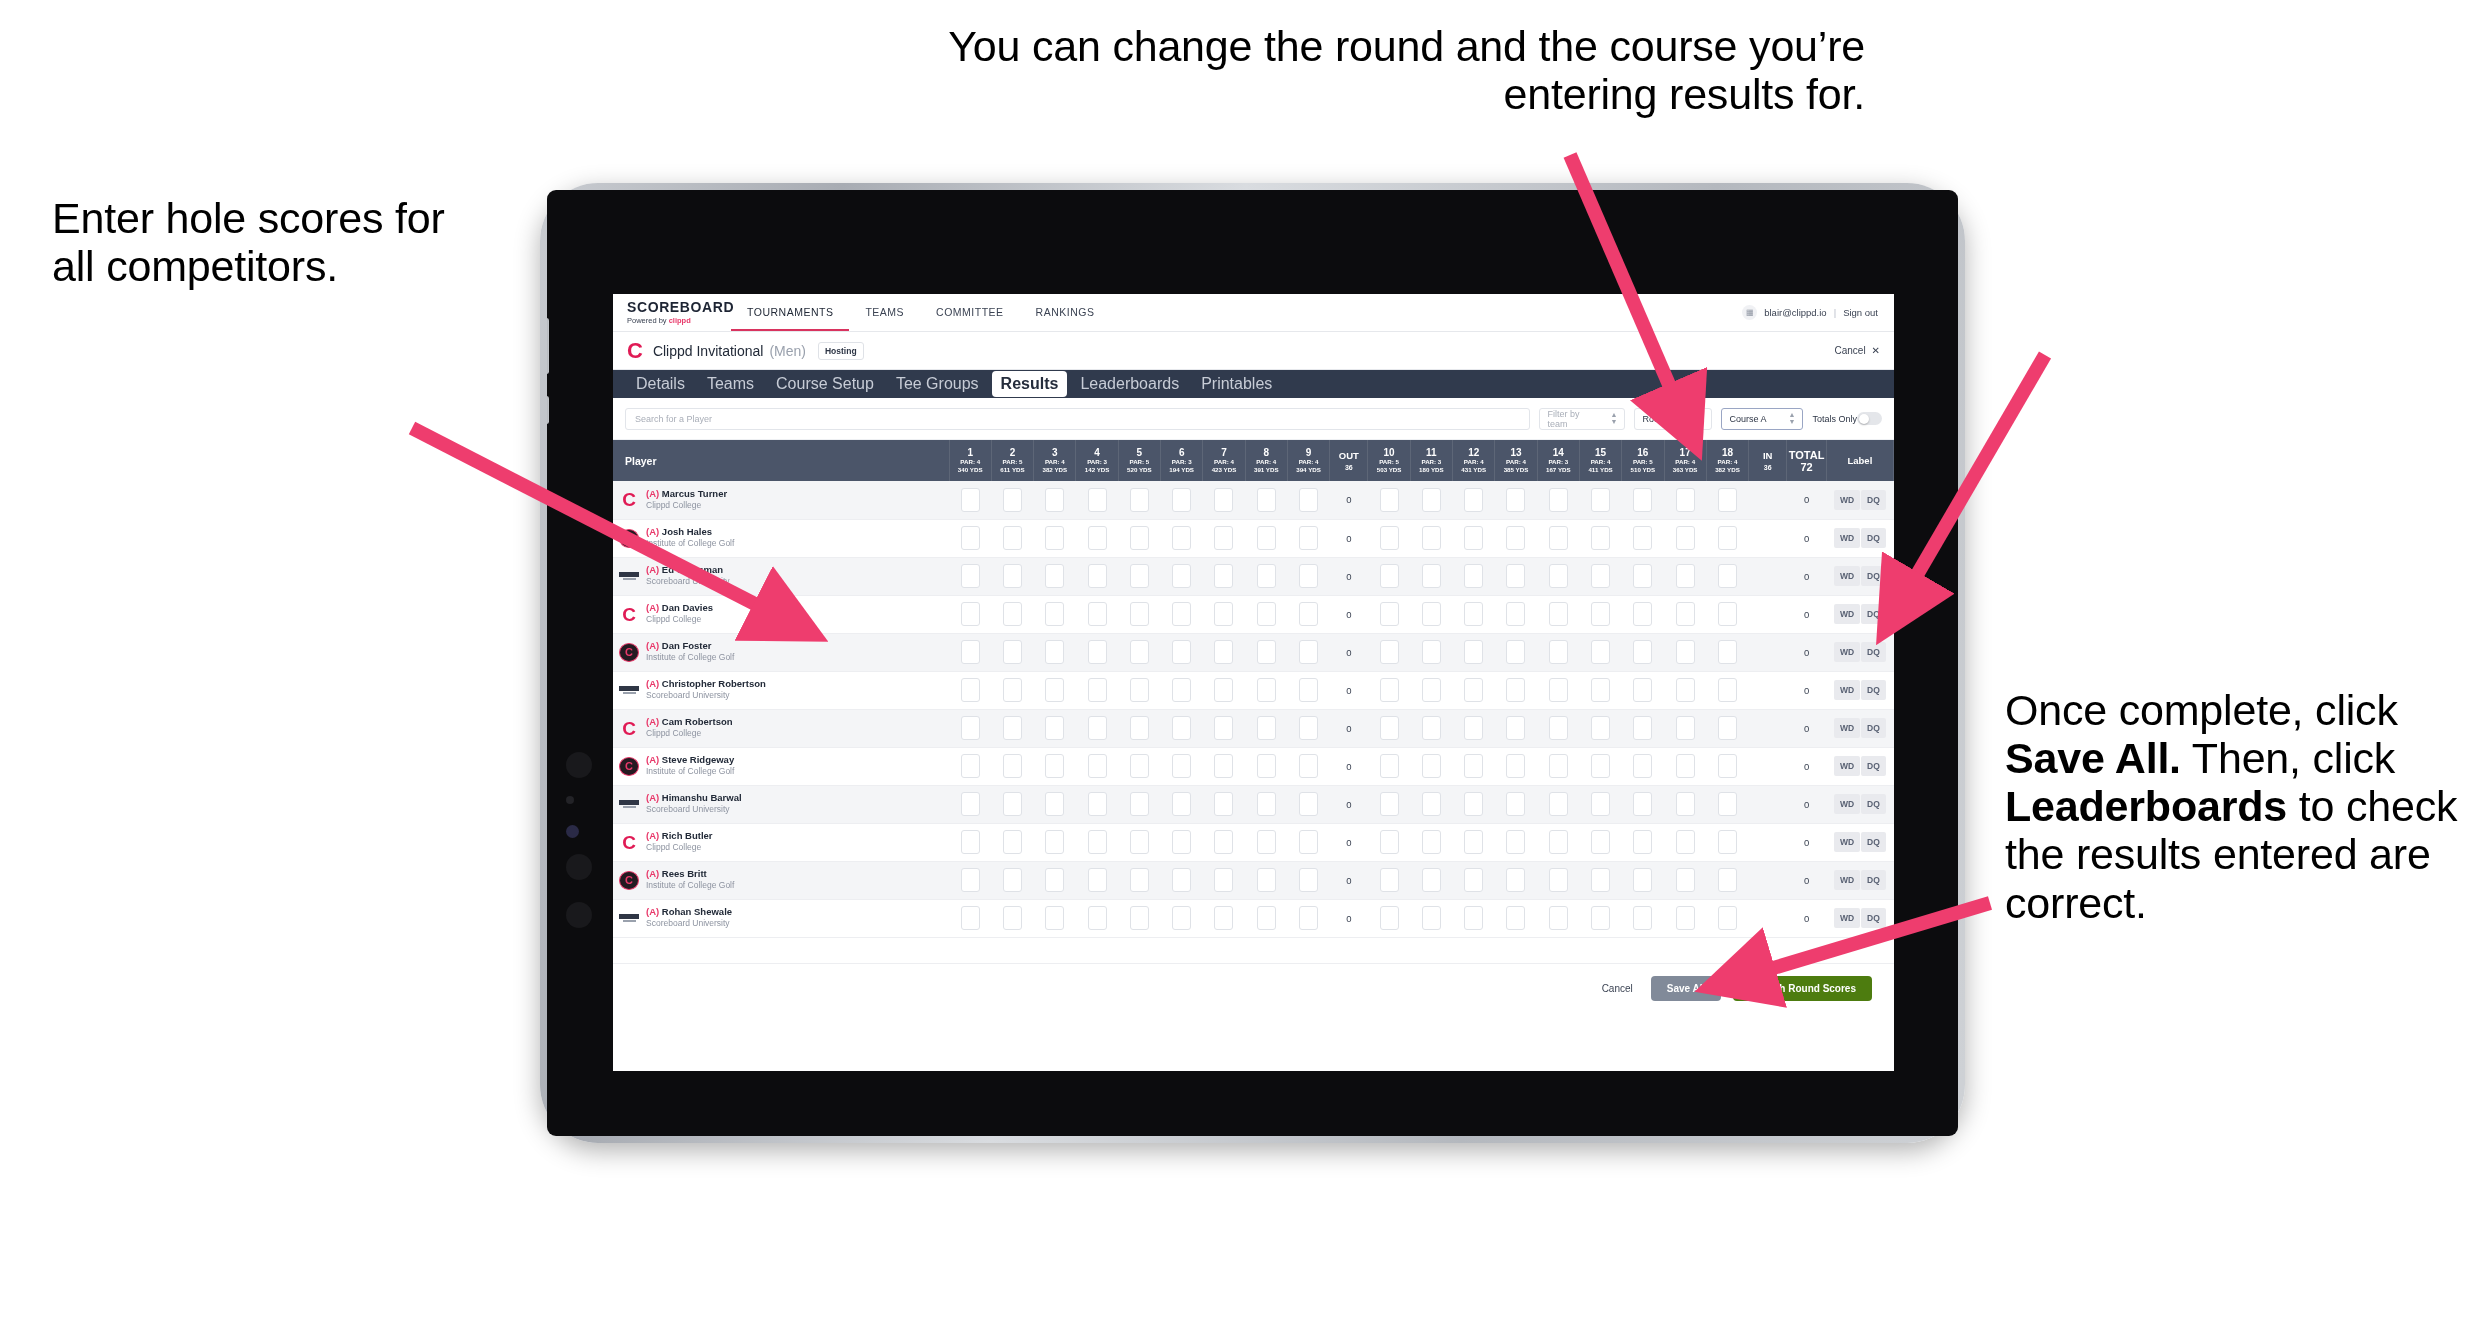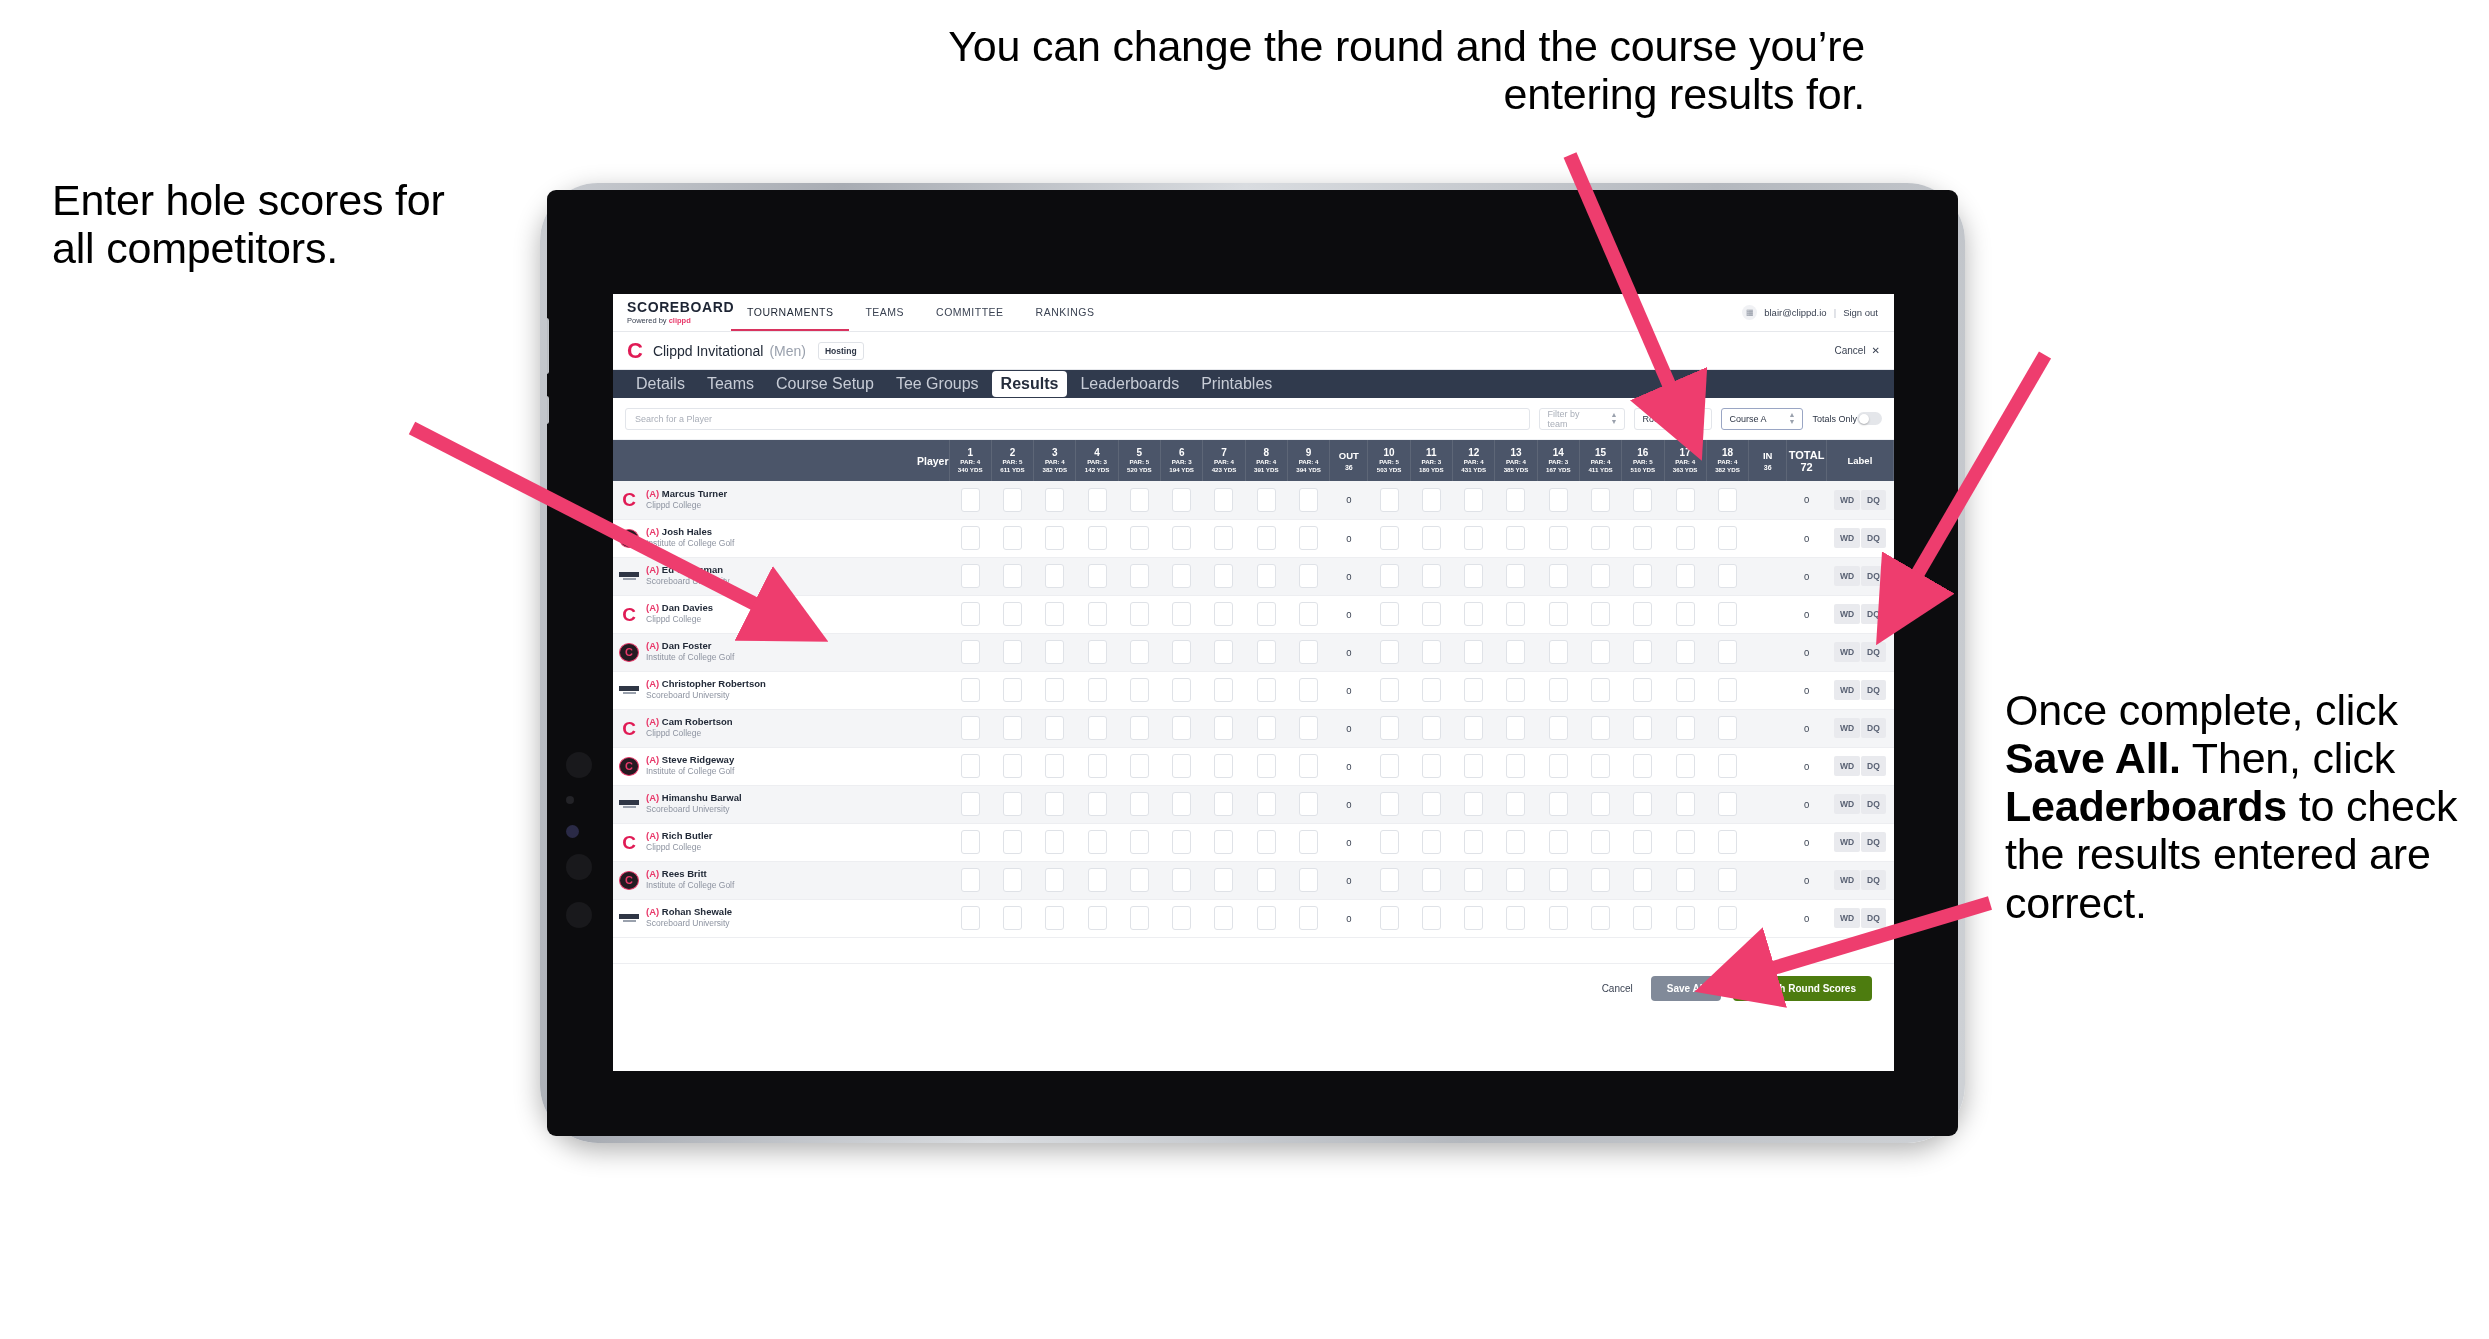--- a/index.html
+++ b/index.html
@@ -14,21 +14,21 @@
   
   .callout {
     position: absolute;
     color: #000;
     font-size: 43px;
     line-height: 1.12;
     font-family: "Liberation Sans", sans-serif;
     letter-spacing: -0.2px;
   }
   .callout b { font-weight: bold; }
-  #cal-left   { left: 52px;  top: 176px; width: 400px; }
+  #cal-left   { left: 52px;  top: 194px; width: 400px; }
   #cal-top    { left: 905px; top: 22px;  width: 960px; text-align:right; }
   #cal-right1 { left: 2012px;top: 222px; width: 470px; }
   #cal-right2 { left: 2005px;top: 686px; width: 480px; }
 
   
   #arrows { position:absolute; left:0; top:0; width:2489px; height:1339px; pointer-events:none; }
 
   
   #tablet {
     position: absolute;
@@ -156,21 +156,21 @@
     box-shadow:0 1px 2px rgba(0,0,0,.25);}
 
   
   #tablewrap { background:#fff; }
   table.res { border-collapse:collapse; width:1281px; table-layout:fixed; }
   table.res thead th {
     background:#4b5569; color:#fff; font-weight:bold; vertical-align:middle;
     border-right:1px solid #5d6677; padding:0;
   }
   th.th-player {
-    width:290px; text-align:right; padding-left:12px !important; font-size:10.5px; font-weight:bold;
+    width:290px; text-align:left; padding-left:12px !important; font-size:10.5px; font-weight:bold;
   }
   th.th-hole { width:36.5px; height:41px; }
   th.th-hole .hnum { font-size:10px; line-height:1.05; }
   th.th-hole .hpar { font-size:6.2px; line-height:1.25; font-weight:bold; }
   th.th-hole .hyds { font-size:6.2px; line-height:1.2; font-weight:bold; }
   th.th-sum { width:33px; }
   th.th-sum .sname { font-size:9.5px; }
   th.th-sum .sval  { font-size:7px; margin-top:3px; }
   th.th-total { width:34px; }
   th.th-label { width:58px; font-size:9.5px; font-weight:normal; border-right:none; }

